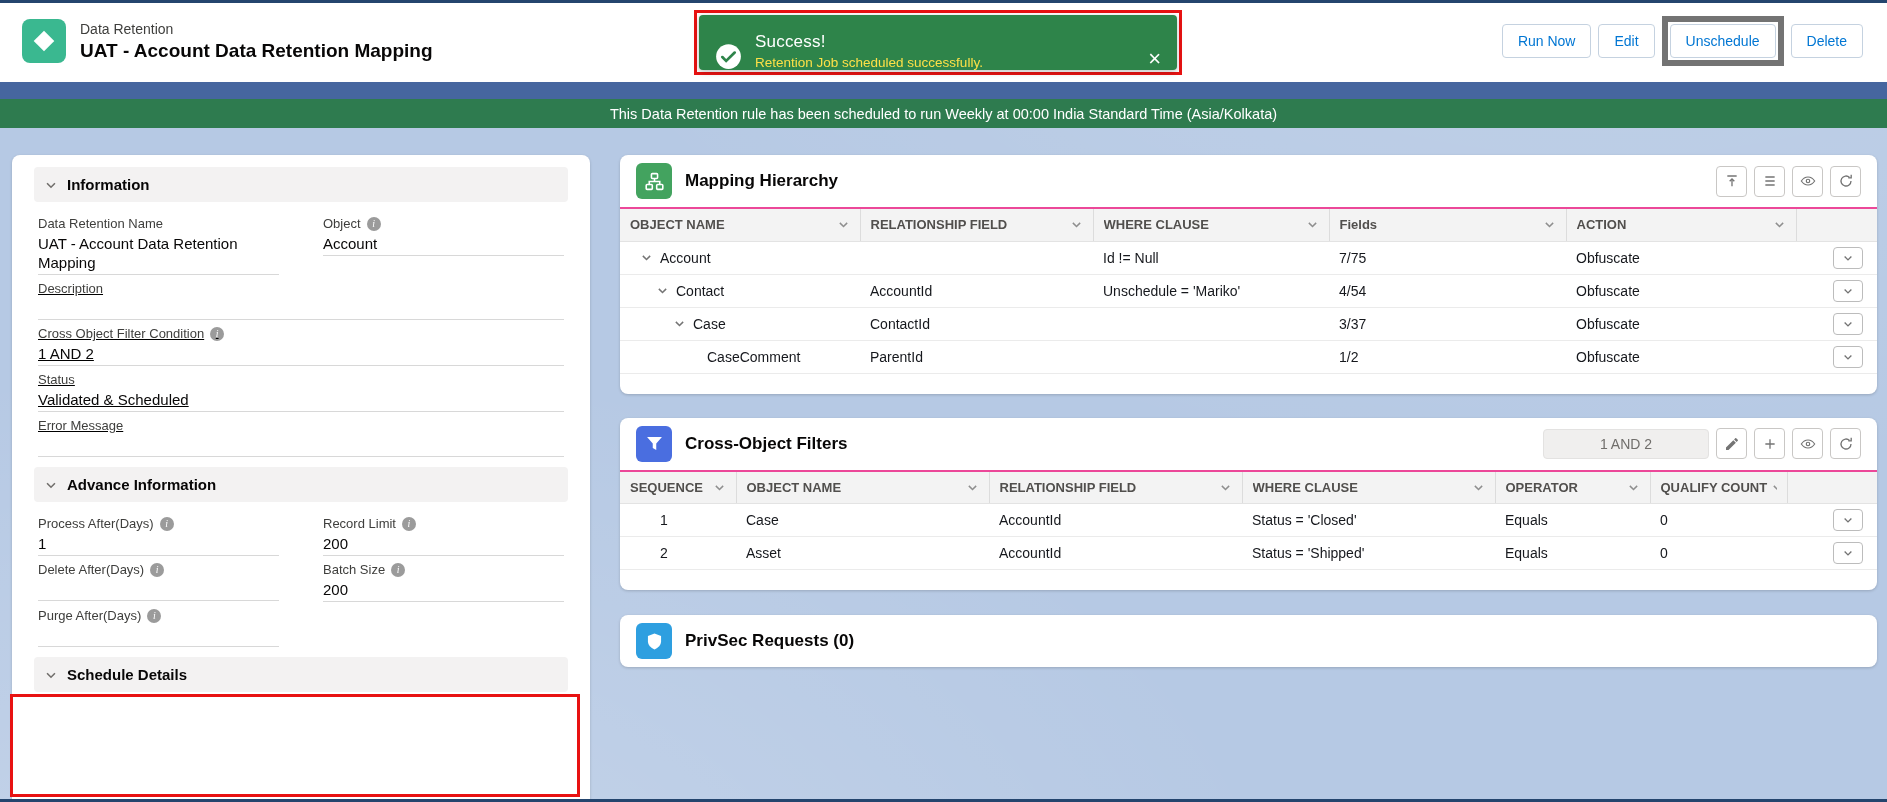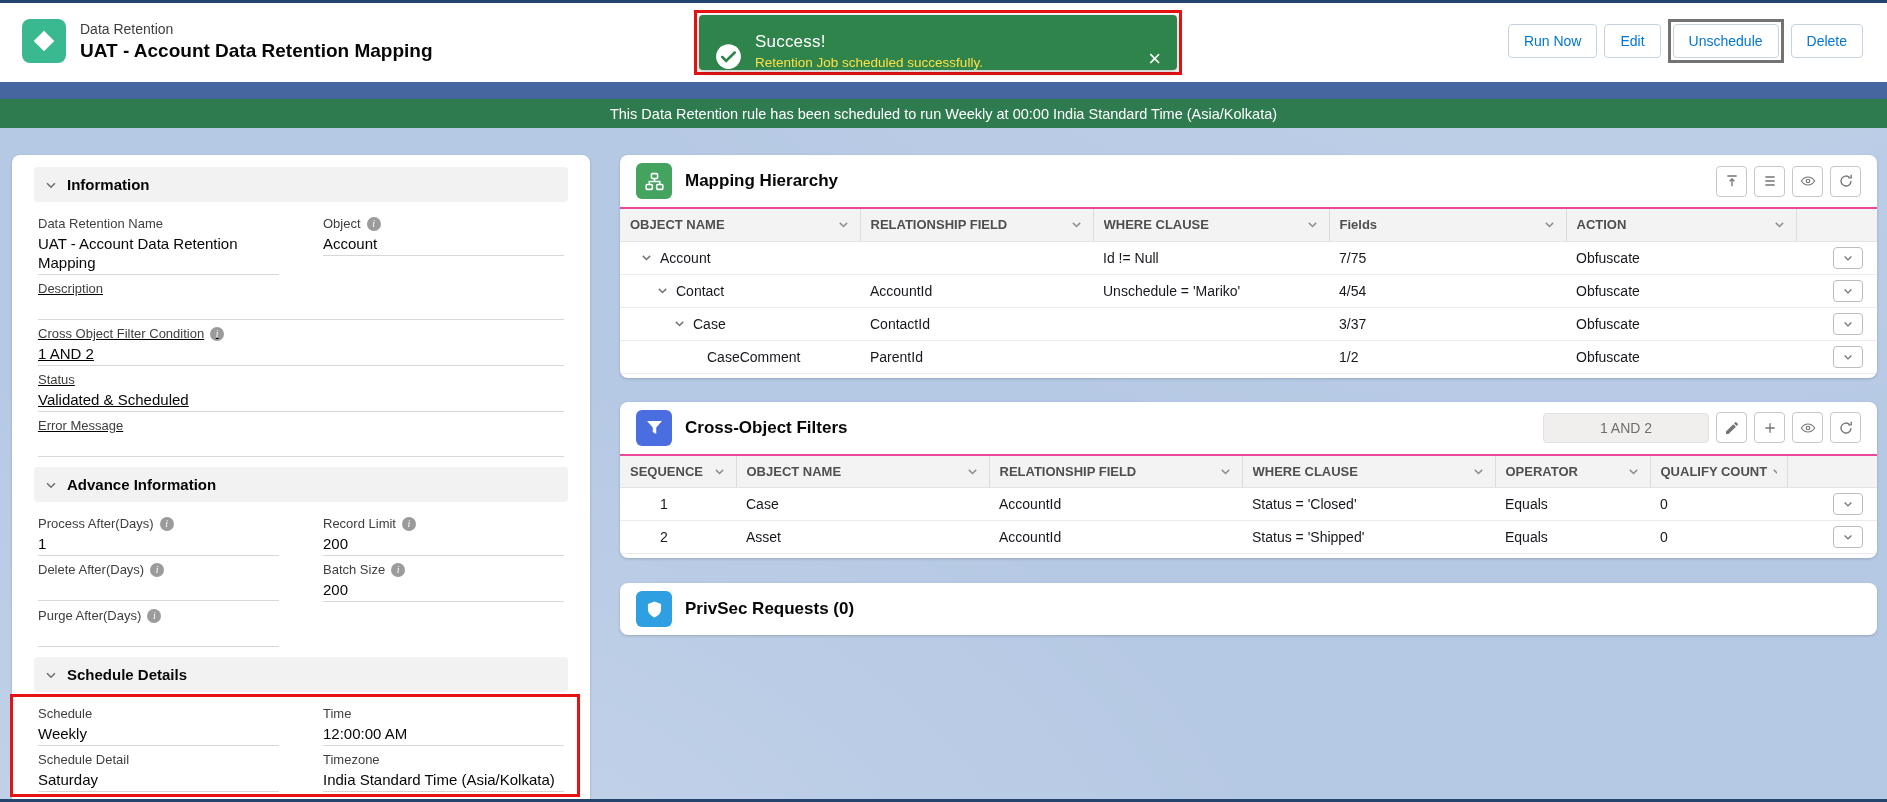--- a/index.html
+++ b/index.html
@@ -19,21 +19,21 @@
   
   .page-header { height: 82px; background: #fff; display: flex; align-items: center; padding: 0 24px 0 22px; position: relative; }
   .header-left { display: flex; align-items: center; gap: 14px; }
   .record-icon { width: 44px; height: 44px; border-radius: 8px; display: flex; align-items: center; justify-content: center; flex: none; }
   .record-icon svg { width: 26px; height: 26px; }
   .entity-label { font-size: 14px; color: #3e3e3c; margin-bottom: 3px; }
   .page-title { font-size: 19px; font-weight: bold; color: #080707; }
   .header-actions { margin-left: auto; display: flex; align-items: center; gap: 7px; }
   .sf-btn { height: 34px; padding: 6px 15px; background: #fff; border: 1px solid #c5d2e0; border-radius: 4px;
             color: #0176d3; font-size: 14px; font-family: inherit; cursor: pointer; white-space: nowrap; }
-  .red-wrap-btn { border: 3px solid #737373; padding: 2px; display: inline-flex; }
+  .red-wrap-btn { border: 6px solid #737373; padding: 2px; display: inline-flex; }
   .red-wrap-btn .sf-btn { margin: 0; }
 
   
   .toast-annotation { position: absolute; left: 694px; top: 10px; z-index: 60; border: 3px solid #e81212; padding: 2px; }
   .toast { width: 478px; height: 55px; background: #2e844a; border-radius: 4px; display: flex; align-items: flex-end;
            padding: 0 16px; gap: 13px; color: #fff; box-shadow: 0 2px 6px rgba(0,0,0,.25); }
   .toast-check { width: 27px; height: 27px; flex: none; display: flex; }
   .toast-title { font-size: 17px; letter-spacing: .2px; }
   .toast-msg { font-size: 13.5px; color: #fde047; margin-top: 3px; }
   .toast-close { margin-left: auto; font-size: 22px; line-height: 1; color: #fff; background: none; border: none; cursor: pointer; font-family: inherit; }
@@ -56,21 +56,21 @@
   .field.full { grid-column: 1 / -1; text-decoration: underline; }
   .f-label { font-size: 13px; line-height: 16px; color: #3e3e3c; display: flex; align-items: center; gap: 6px; margin-bottom: 2px; }
   .info-ic { width: 14px; height: 14px; border-radius: 50%; background: #9b9b9b; color: #fff; font-size: 10px; line-height: 1;
              display: inline-flex; align-items: center; justify-content: center; font-family: "Liberation Serif", serif; font-style: italic; cursor: pointer; }
   .f-value { font-size: 15px; line-height: 19px; color: #080707; min-height: 21px; padding-bottom: 2px; border-bottom: 1px solid #d8d8d8; }
   .schedule-annotation { position: absolute; left: 10px; top: 694px; width: 570px; height: 103px; border: 3px solid #e81212;
                          z-index: 40; pointer-events: none; }
 
   
   .right-col { flex: 1; display: flex; flex-direction: column; min-width: 0; }
-  .card { background: #fff; border-radius: 8px; box-shadow: 0 1px 3px rgba(0,0,0,.18); overflow: hidden; padding-bottom: 4px; }
+  .card { background: #fff; border-radius: 8px; box-shadow: 0 1px 3px rgba(0,0,0,.18); overflow: hidden; padding-bottom: 20px; }
   .card-header { display: flex; align-items: center; padding: 8px 16px; gap: 13px; min-height: 50px; }
   .card-icon { width: 36px; height: 36px; border-radius: 6px; display: flex; align-items: center; justify-content: center; flex: none; }
   .card-icon svg { width: 21px; height: 21px; }
   .card-title { font-size: 17px; font-weight: bold; color: #080707; }
   .card-tools { margin-left: auto; display: flex; align-items: center; gap: 7px; }
   .icon-btn { width: 31px; height: 31px; border: 1px solid #c9c7c5; border-radius: 4px; background: #fff; color: #747474;
               display: flex; align-items: center; justify-content: center; cursor: pointer; }
   .icon-btn svg { width: 16px; height: 16px; }
   .cond-box { width: 166px; height: 30px; background: #f0efee; border: 1px solid #e3e2e1; border-radius: 4px; color: #706e6b;
               font-size: 14px; display: flex; align-items: center; justify-content: center; }
@@ -235,38 +235,20 @@
     </div>
 
     <div class="section-header">
       <span class="chev-icon">
         <svg viewBox="0 0 16 16" fill="none" stroke="currentColor" stroke-width="1.8">
             <path d="M3.5 6l4.5 4.5L12.5 6"></path>
           </svg>
       </span>
       <span>Schedule Details</span>
     </div>
-    <div class="fields">
-      <div class="field">
-        <div class="f-label">Schedule</div>
-        <div class="f-value">Weekly</div>
-      </div>
-      <div class="field">
-        <div class="f-label">Time</div>
-        <div class="f-value">12:00:00 AM</div>
-      </div>
-      <div class="field">
-        <div class="f-label">Schedule Detail</div>
-        <div class="f-value">Saturday</div>
-      </div>
-      <div class="field">
-        <div class="f-label">Timezone</div>
-        <div class="f-value">India Standard Time (Asia/Kolkata)</div>
-      </div>
-    </div>
   </section>
 
   <div class="right-col">
 
     <section class="card mapping-card">
       <div class="card-header">
         <span class="card-icon" style="background:#43a35f">
           <svg viewBox="0 0 24 24" fill="none" stroke="#ffffff" stroke-width="1.8">
               <rect x="8.5" y="3" width="7" height="5.5" rx="1"></rect>
               <rect x="2.5" y="15.5" width="7" height="5.5" rx="1"></rect>

